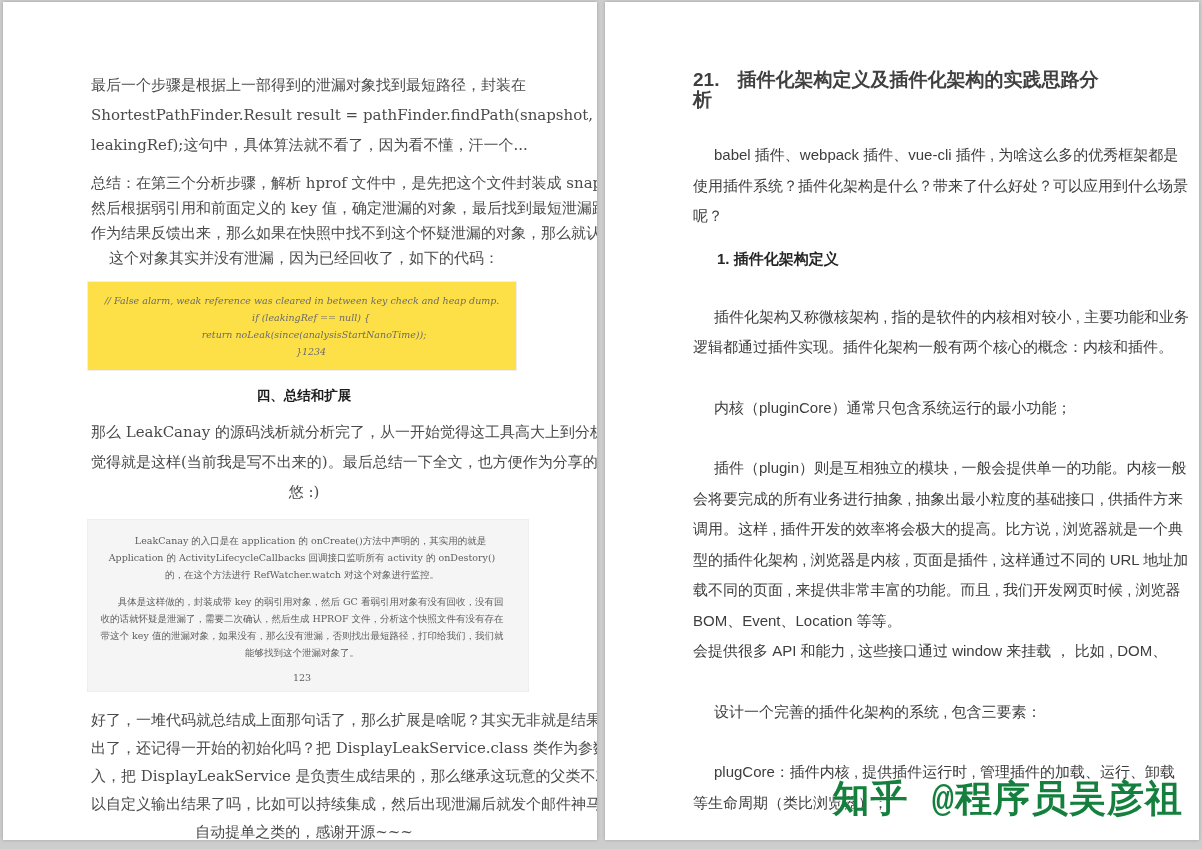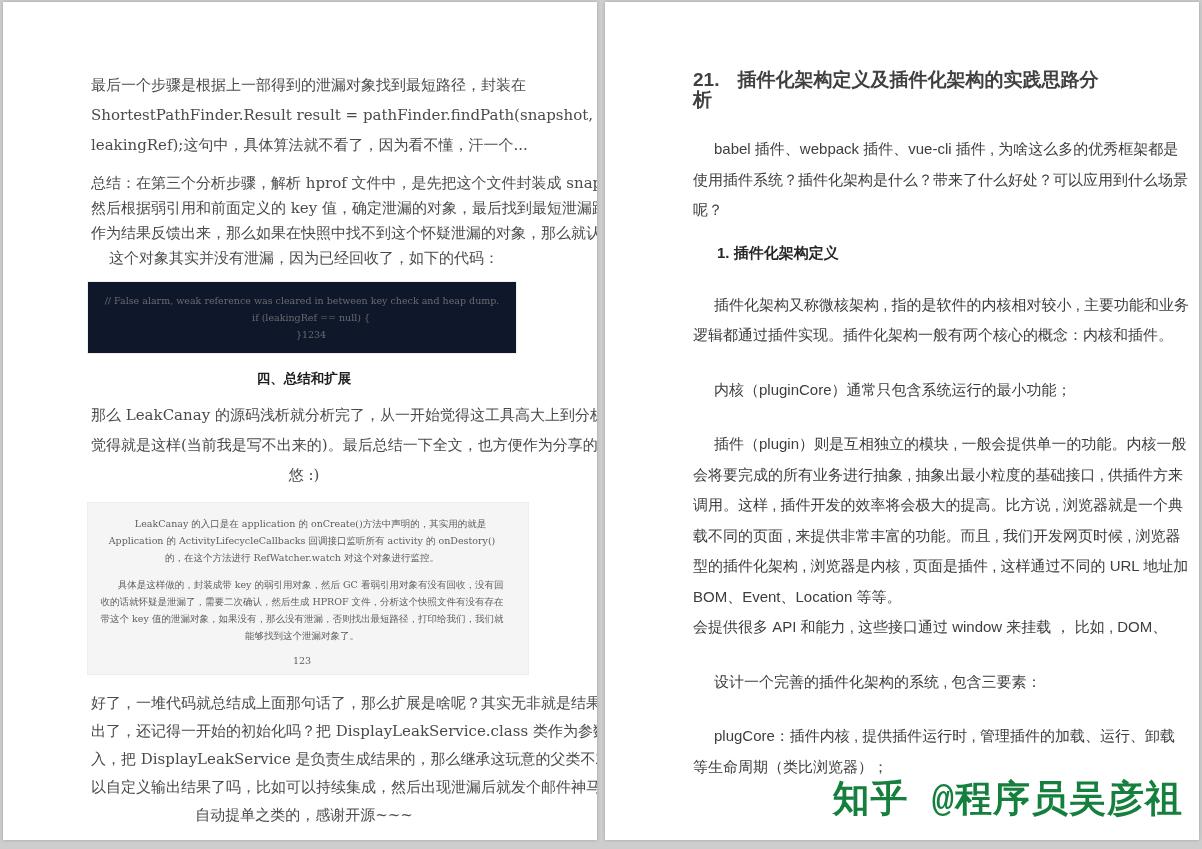--- a/index.html
+++ b/index.html
@@ -27,27 +27,28 @@
     padding: 68px 80px 0 88px;
     font-family: "DejaVu Serif", "Liberation Serif", serif;
     font-size: 15px;
     color: #4a4a4a;
   }
   .lp-p1 .line { line-height: 30px; }
   .lp-p2 { margin-top: 11px; }
   .lp-p2 .line { line-height: 25px; }
   .lp-code {
     margin: 10px 0 0 -4px;
-    background: #0f172a;
+    background: #fde047;
     border: 1px solid #efefef;
     padding: 10px 12px;
     width: 404px;
     font-family: "DejaVu Serif", serif;
     font-size: 9.5px;
     color: #6b6b6b;
+    font-style: italic;
   }
   .lp-code .code-line { white-space: pre; line-height: 17px; }
   .lp-h2 {
     margin-top: 16px;
     font-family: "DejaVu Sans", "Liberation Sans", sans-serif;
     font-size: 13.5px;
     font-weight: bold;
     color: #1c1c1c;
   }
   .lp-p3 { margin-top: 12px; }
@@ -85,21 +86,21 @@
   .rp-intro { margin-top: 13px; }
   .rp-intro .line { line-height: 30px; }
   .rp-h2 {
     margin-top: 14px;
     padding-left: 24px;
     font-size: 15px;
     font-weight: bold;
     color: #262626;
     line-height: 26px;
   }
-  .rp-para { margin-top: 24px; }
+  .rp-para { margin-top: 30px; }
   .rp-para .line { line-height: 30.5px; }
   .line.indent { text-indent: 1.4em; }
   .line { white-space: nowrap; }
 
   
   .watermark {
     position: absolute;
     right: 16px;
     bottom: 16px;
     font-size: 37px;
@@ -126,20 +127,21 @@
     <div class="lp-p2">
       <div class="line">总结：在第三个分析步骤，解析 hprof 文件中，是先把这个文件封装成 snapshot,</div>
       <div class="line">然后根据弱引用和前面定义的 key 值，确定泄漏的对象，最后找到最短泄漏路径，</div>
       <div class="line">作为结果反馈出来，那么如果在快照中找不到这个怀疑泄漏的对象，那么就认为</div>
       <div class="line">这个对象其实并没有泄漏，因为已经回收了，如下的代码：</div>
     </div>
 
     <div class="lp-code">
       <div class="code-line">// False alarm, weak reference was cleared in between key check and heap dump.</div>
       <div class="code-line">      if (leakingRef == null) {</div>
+      <div class="code-line">        return noLeak(since(analysisStartNanoTime));</div>
       <div class="code-line">      }1234</div>
     </div>
 
     <div class="lp-h2">四、总结和扩展</div>
 
     <div class="lp-p3">
       <div class="line">那么 LeakCanay 的源码浅析就分析完了，从一开始觉得这工具高大上到分析完</div>
       <div class="line">觉得就是这样(当前我是写不出来的)。最后总结一下全文，也方便作为分享的忽</div>
       <div class="line">悠 :)</div>
     </div>
@@ -182,22 +184,22 @@
     </div>
 
     <div class="rp-para">
       <div class="line indent">内核（pluginCore）通常只包含系统运行的最小功能；</div>
     </div>
 
     <div class="rp-para">
       <div class="line indent">插件（plugin）则是互相独立的模块 , 一般会提供单一的功能。内核一般</div>
       <div class="line">会将要完成的所有业务进行抽象 , 抽象出最小粒度的基础接口 , 供插件方来</div>
       <div class="line">调用。这样 , 插件开发的效率将会极大的提高。比方说 , 浏览器就是一个典</div>
+      <div class="line">型的插件化架构 , 浏览器是内核 , 页面是插件 , 这样通过不同的 URL 地址加</div>
       <div class="line">载不同的页面 , 来提供非常丰富的功能。而且 , 我们开发网页时候 , 浏览器</div>
-      <div class="line">型的插件化架构 , 浏览器是内核 , 页面是插件 , 这样通过不同的 URL 地址加</div>
       <div class="line">BOM、Event、Location 等等。</div>
       <div class="line">会提供很多 API 和能力 , 这些接口通过  window 来挂载 ，  比如 , DOM、</div>
     </div>
 
     <div class="rp-para">
       <div class="line indent">设计一个完善的插件化架构的系统 , 包含三要素：</div>
     </div>
 
     <div class="rp-para">
       <div class="line indent">plugCore：插件内核 , 提供插件运行时 , 管理插件的加载、运行、卸载</div>

